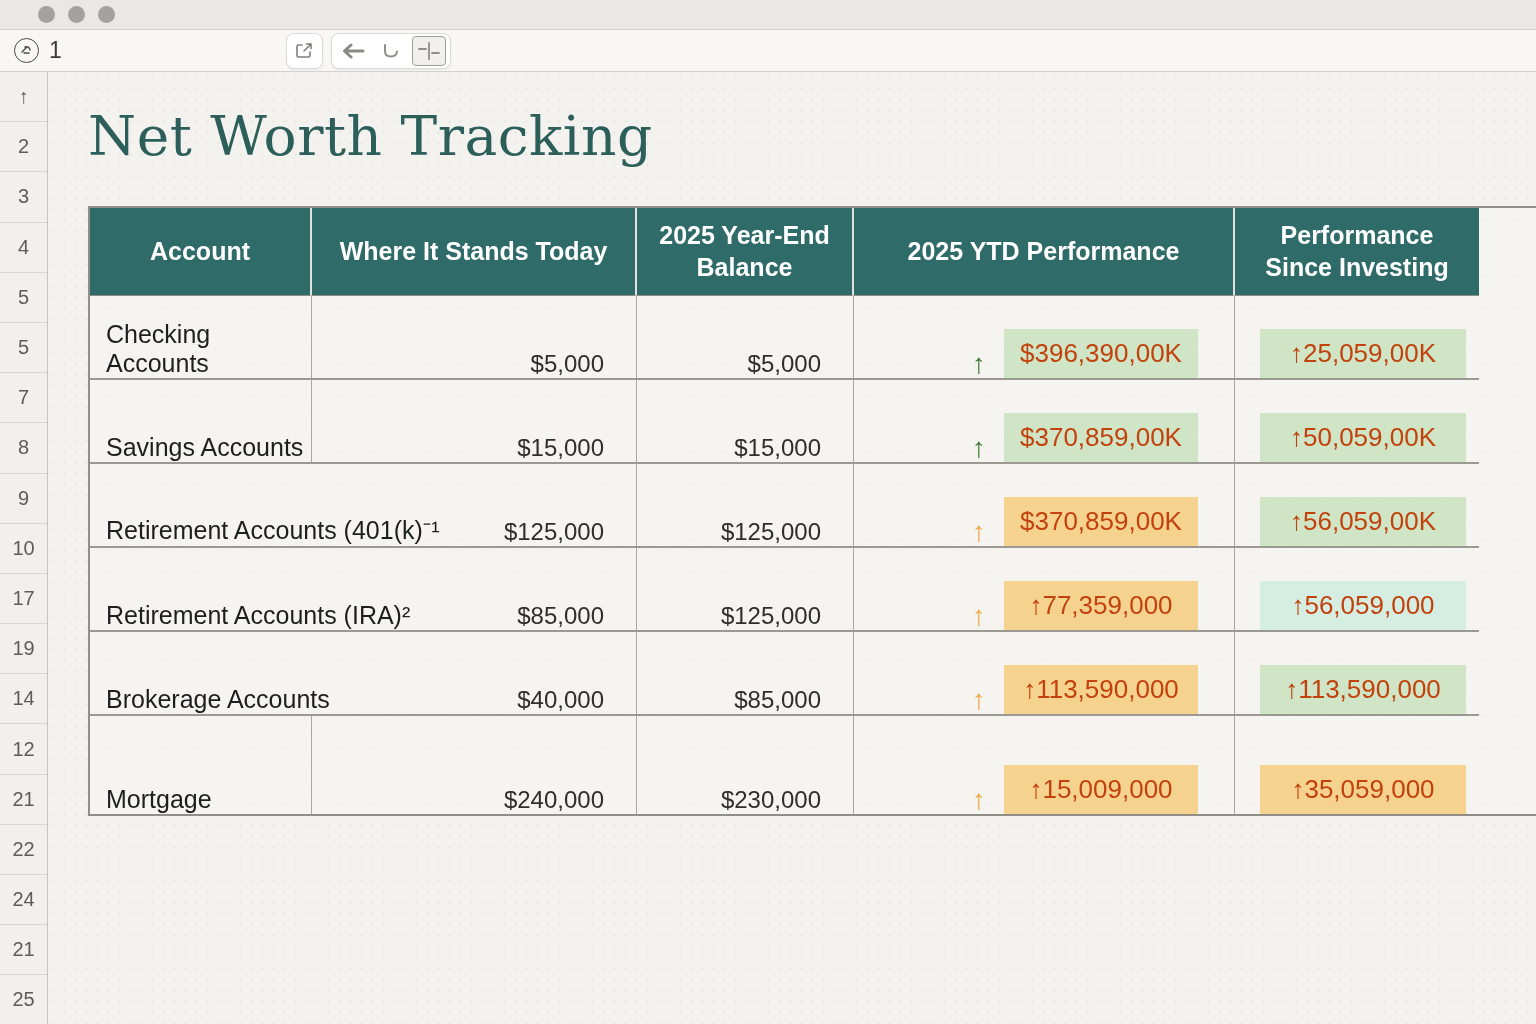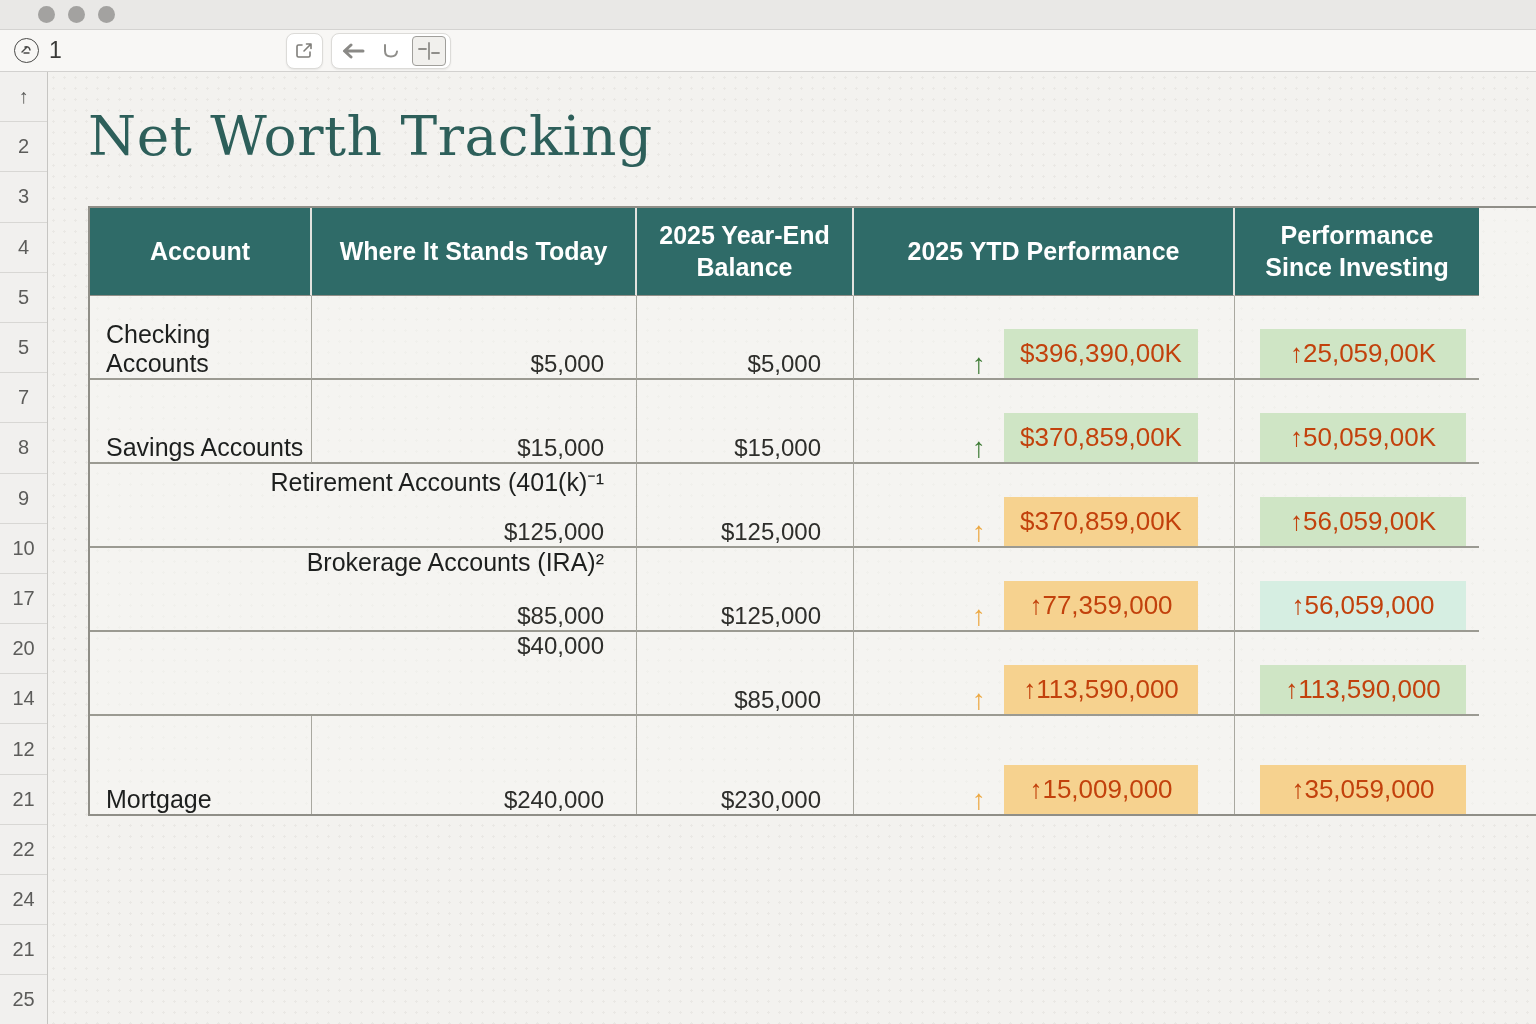--- a/index.html
+++ b/index.html
@@ -74,21 +74,21 @@
   .th:nth-child(5) { border-right:none; }
   .cell {
     display:flex; align-items:flex-end;
     border-right:1px solid #a9a8a0; border-bottom:2px solid #9b9a92;
     font-size:25px; color:#1d1f1e;
     min-width:0;
   }
   .cell.last-row { border-bottom:none; }
   .cell.perf.since, .th:last-child { border-right:none; }
   .acc { padding-left:16px; justify-content:flex-start; }
-  .acc.merged { grid-column:span 2; justify-content:space-between; padding-right:32px;flex-direction:column; }
+  .acc.merged { grid-column:span 2; justify-content:space-between; padding-right:32px; }
   .inline-val, .val span { font-size:24px; color:#2e2e2b; }
   .val { justify-content:flex-end; padding-right:32px; }
   .perf { justify-content:flex-end; gap:18px; }
   .perf.ytd { padding-right:36px; }
   .perf.since { padding-right:13px; }
   .arrow-out { font-size:28px; font-weight:700; line-height:1; }
   .hl {
     font-size:26px; color:#c2410c; text-align:center;
     padding:9px 12px; min-width:194px; white-space:nowrap;
   }
@@ -145,21 +145,21 @@
       <div class="rh-cell">2</div>
       <div class="rh-cell">3</div>
       <div class="rh-cell">4</div>
       <div class="rh-cell">5</div>
       <div class="rh-cell">5</div>
       <div class="rh-cell">7</div>
       <div class="rh-cell">8</div>
       <div class="rh-cell">9</div>
       <div class="rh-cell">10</div>
       <div class="rh-cell">17</div>
-      <div class="rh-cell">20</div>
+      <div class="rh-cell">19</div>
       <div class="rh-cell">14</div>
       <div class="rh-cell">12</div>
       <div class="rh-cell">21</div>
       <div class="rh-cell">22</div>
       <div class="rh-cell">24</div>
       <div class="rh-cell">21</div>
       <div class="rh-cell">25</div>
     </div>
   <div class="content">
     <h1 class="sheet-title">Net Worth Tracking</h1>
@@ -209,34 +209,35 @@
           <span>$125,000</span>
         </div>
         <div class="cell perf ytd">
     <span class="arrow-out" style="color: rgb(236, 168, 65);">↑</span>
     <span class="hl" style="background: rgb(246, 210, 143);">$370,859,00K</span>
   </div>
         <div class="cell perf since">
     <span class="hl" style="background: rgb(207, 229, 197); margin-left: 24px;">↑56,059,00K</span>
   </div>
         <div class="cell acc merged">
-          <span class="acc-text">Brokerage Accounts (IRA)²</span>
+          <span class="acc-text">Retirement Accounts (IRA)²</span>
           <span class="inline-val">$85,000</span>
         </div>
         <div class="cell val yearend">
           <span>$125,000</span>
         </div>
         <div class="cell perf ytd">
     <span class="arrow-out" style="color: rgb(236, 168, 65);">↑</span>
     <span class="hl" style="background: rgb(246, 210, 143);">↑77,359,000</span>
   </div>
         <div class="cell perf since">
     <span class="hl" style="background: rgb(214, 238, 226);">↑56,059,000</span>
   </div>
         <div class="cell acc merged">
+          <span class="acc-text">Brokerage Accounts</span>
           <span class="inline-val">$40,000</span>
         </div>
         <div class="cell val yearend">
           <span>$85,000</span>
         </div>
         <div class="cell perf ytd">
     <span class="arrow-out" style="color: rgb(236, 168, 65);">↑</span>
     <span class="hl" style="background: rgb(246, 210, 143);">↑113,590,000</span>
   </div>
         <div class="cell perf since">

